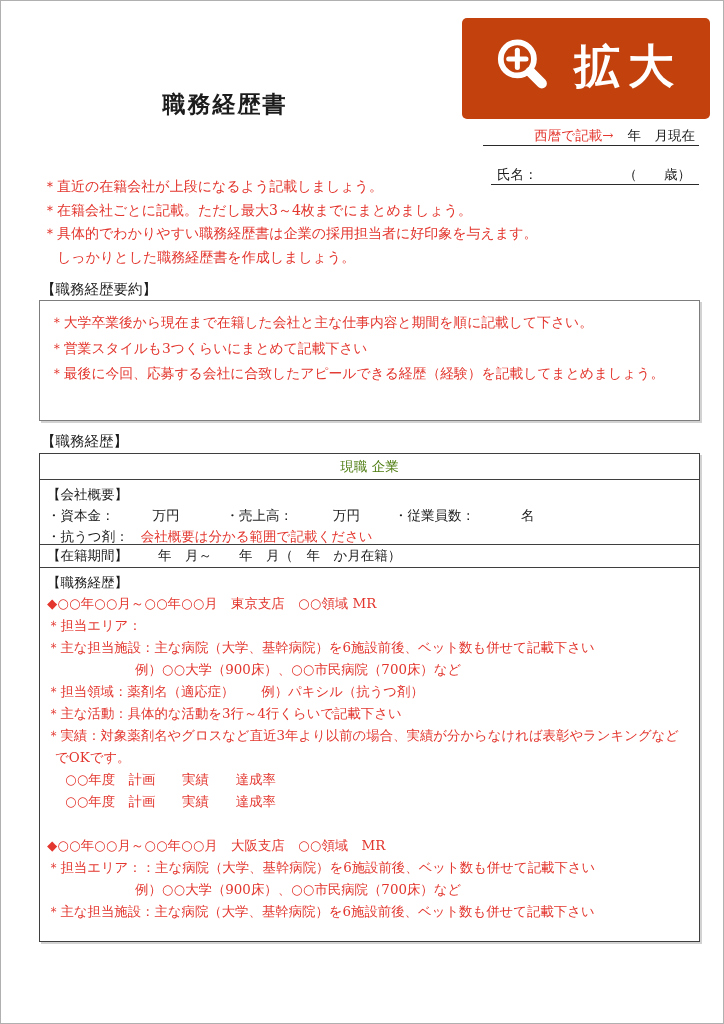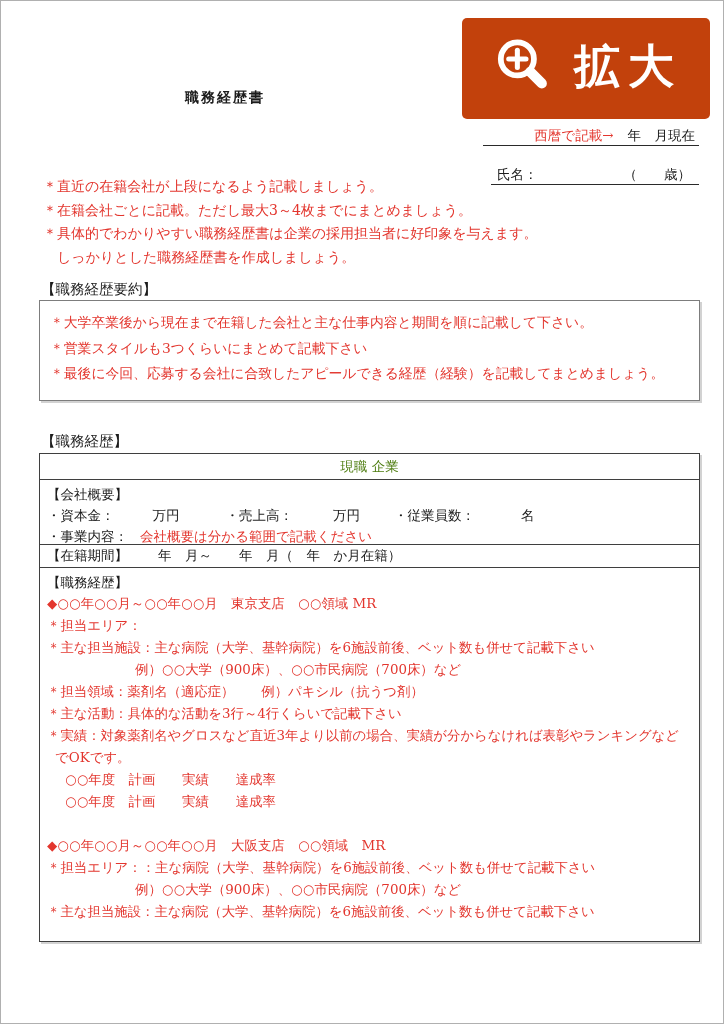--- a/index.html
+++ b/index.html
@@ -16,21 +16,21 @@
     border: 1px solid #b0b0b0;
     overflow: hidden;
   }
   .red   { color: #e3362e; }
   .blue  { color: #4d7c0f; }
 
   
   .doc-title {
     position: absolute; top: 88px; left: 0; width: 448px;
     text-align: center;
-    font-size: 14px; font-weight: bold; letter-spacing: 2px;
+    font-size: 23px; font-weight: bold; letter-spacing: 2px;
   }
   .zoom-badge {
     position: absolute; left: 461px; top: 17px;
     width: 248px; height: 101px;
     background: #c2410c; border-radius: 5px;
     display: flex; align-items: center; justify-content: center; gap: 12px;
     cursor: pointer;
   }
   .zoom-badge .label {
     color: #ffffff; font-family: "Liberation Sans", sans-serif;
@@ -55,21 +55,21 @@
   .intro .cont { padding-left: 14px; }
 
   
   .sec-heading { position: absolute; left: 40px; font-size: 14.5px; }
   .h-summary { top: 279px; }
   .h-career  { top: 431px; }
 
   
   .summary-box {
     position: absolute; left: 38px; top: 299px;
-    width: 661px; height: 101px;
+    width: 661px; height: 121px;
     border: 1px solid #7d7d7d;
     box-shadow: 2px 2px 0 #d2d2d2;
     padding: 9px 10px 0 10px;
     font-size: 13.8px; line-height: 25.5px;
   }
 
   
   .career-table {
     position: absolute; left: 38px; top: 452px;
     width: 661px; height: 489px;
@@ -151,21 +151,21 @@
     <div class="row row-status">
       <span class="blue">現職 企業</span>
     </div>
 
     <div class="row row-overview">
       <div>【会社概要】</div>
       <div class="ov-line">
         <span>・資本金：</span><span class="u1">万円</span><span class="l2">・売上高：</span><span class="u2">万円</span><span class="l3">・従業員数：</span><span class="u3">名</span>
       </div>
       <div class="ov-line">
-        <span>・事業内容：</span><span class="red biznote">会社概要は分かる範囲で記載ください</span>
+        <span>・抗うつ剤：</span><span class="red biznote">会社概要は分かる範囲で記載ください</span>
       </div>
     </div>
 
 
     <div class="row row-tenure">
       <span>【在籍期間】</span><span class="val">年　月～　　年　月（　年　か月在籍）</span>
     </div>
 
     <div class="row row-history">
       <div class="hist-heading">【職務経歴】</div>

